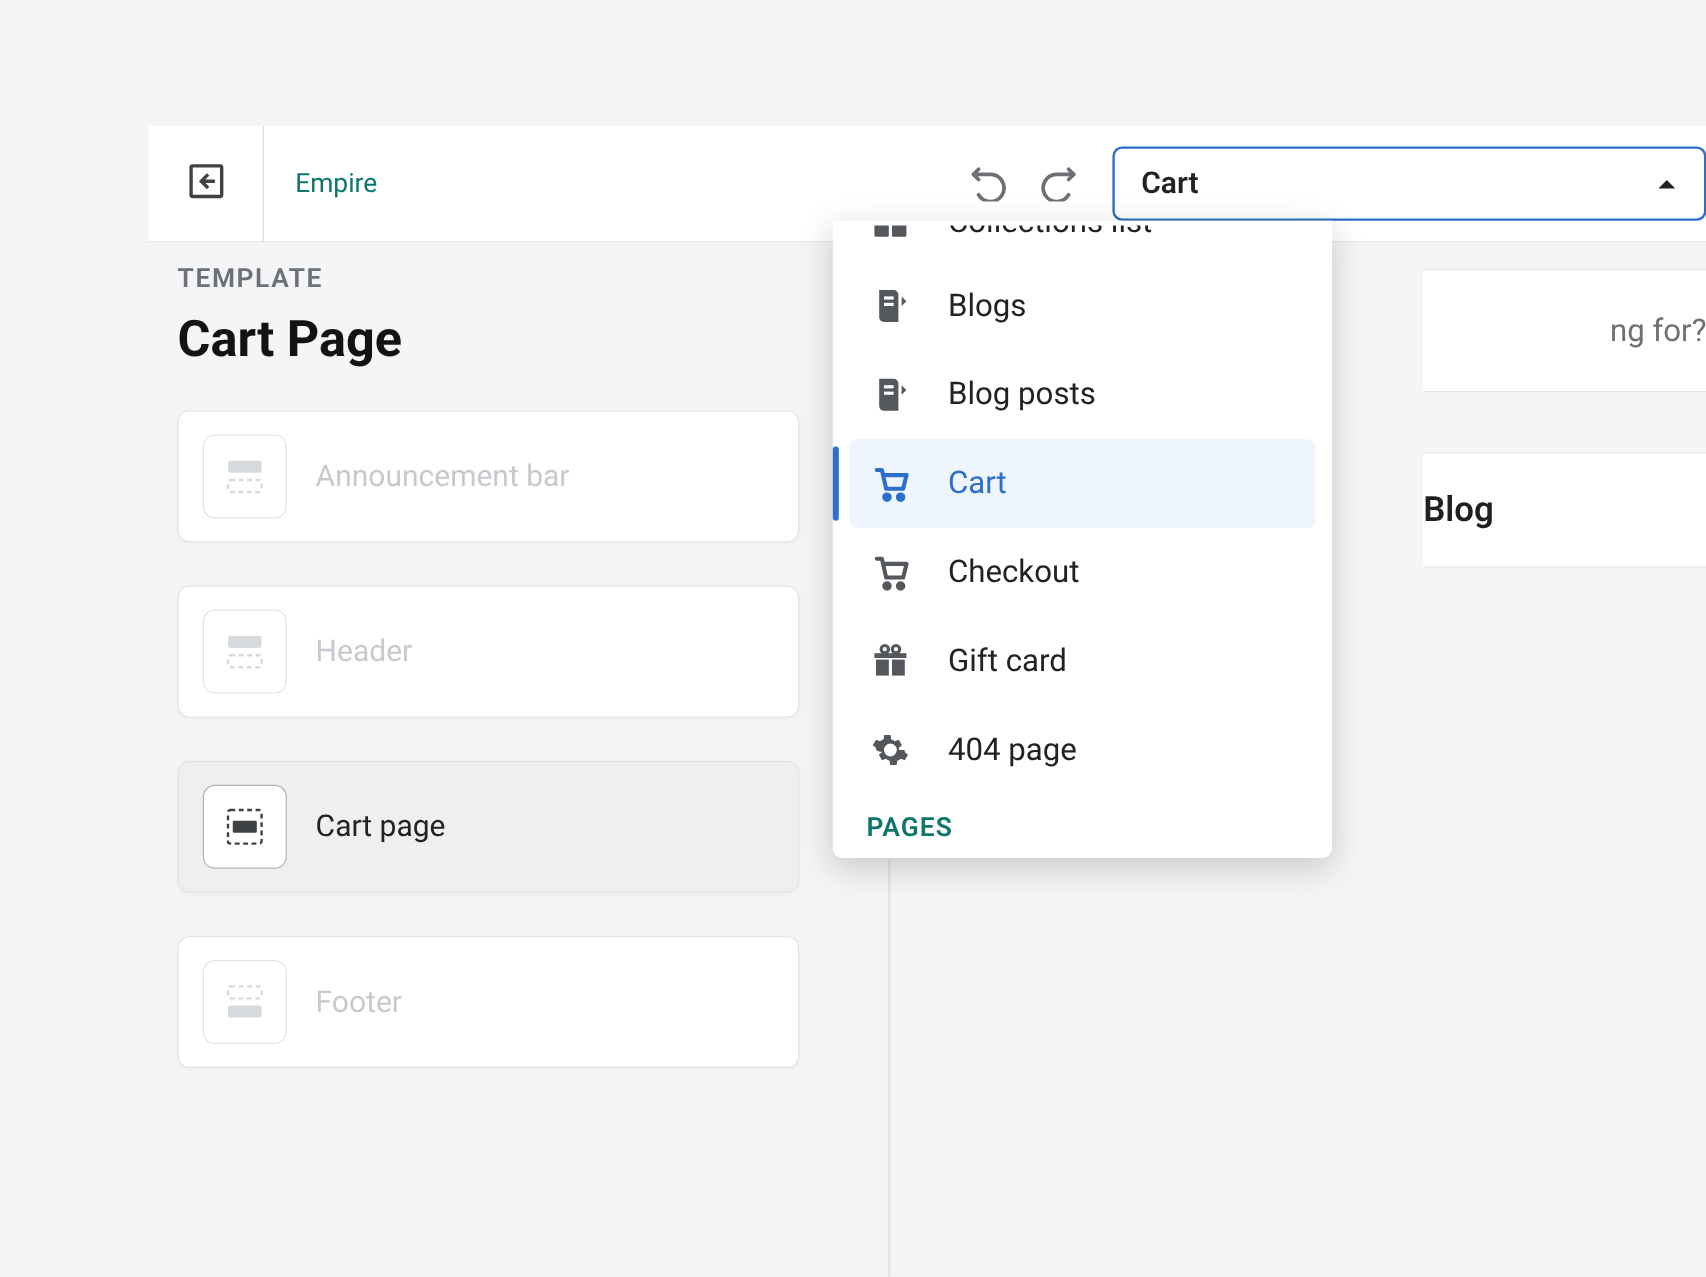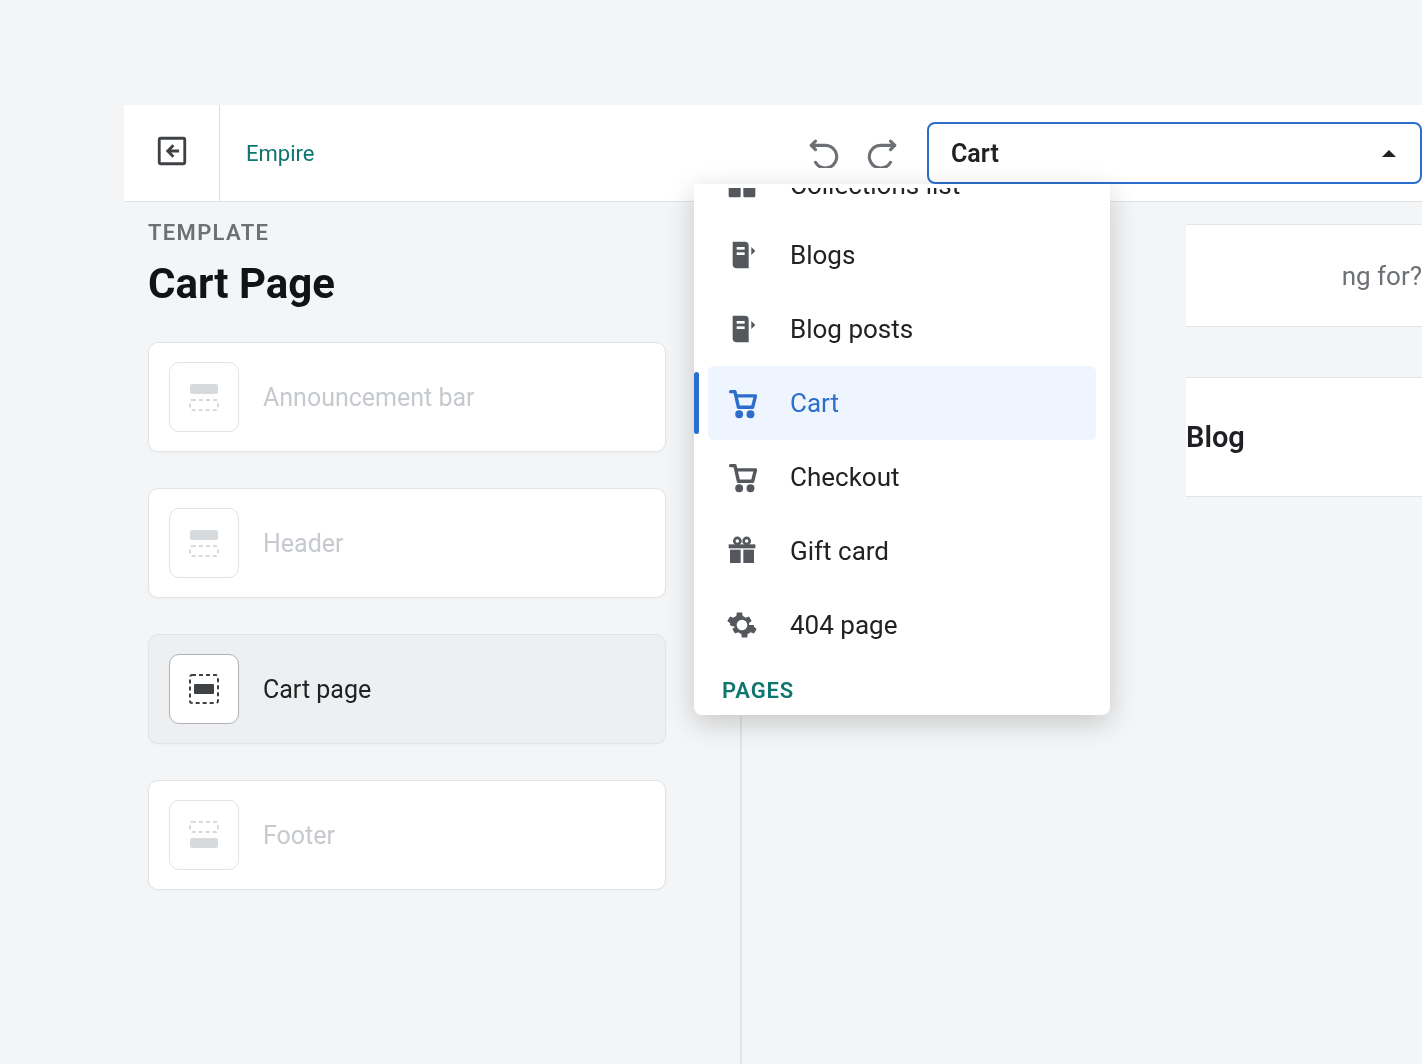--- a/index.html
+++ b/index.html
@@ -234,21 +234,21 @@
       font-size: 26px;
       color: #6d7175;
       z-index: 5;
     }
     
     .preview-fragment2 {
       position: absolute;
       top: 377px;
       left: 1186px;
       right: 0;
-      height: 120px;
+      height: 96px;
       background: #fff;
       border-top: 1px solid #e2e4e6;
       border-bottom: 1px solid #e2e4e6;
       display: flex;
       align-items: center;
       justify-content: flex-start;
       font-size: 29px;
       font-weight: 600;
       color: #1f2023;
       z-index: 5;

